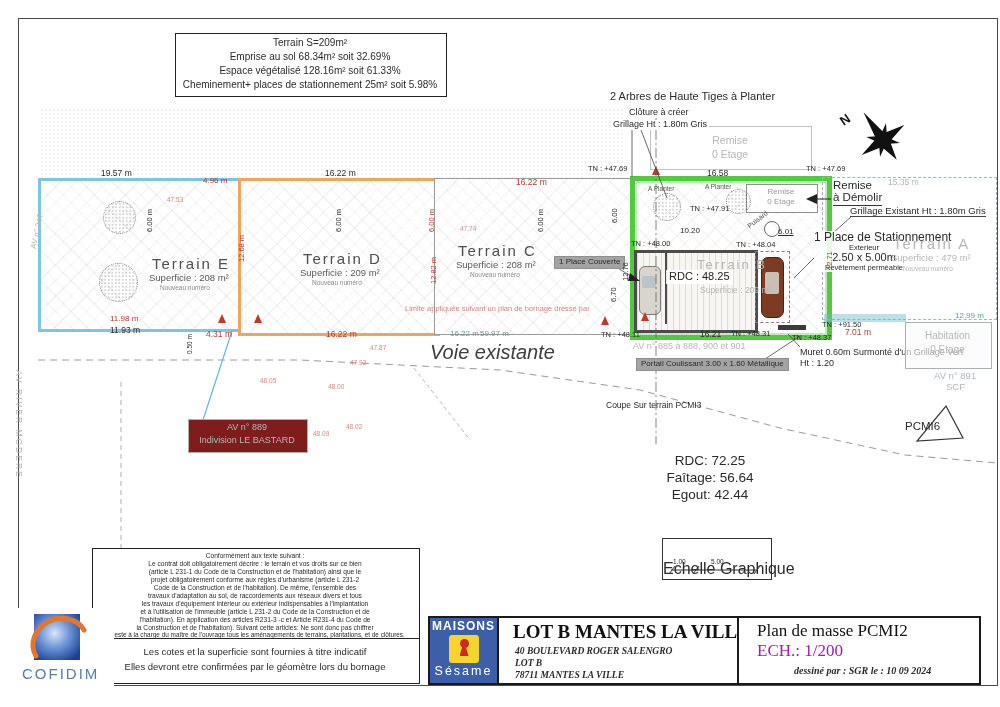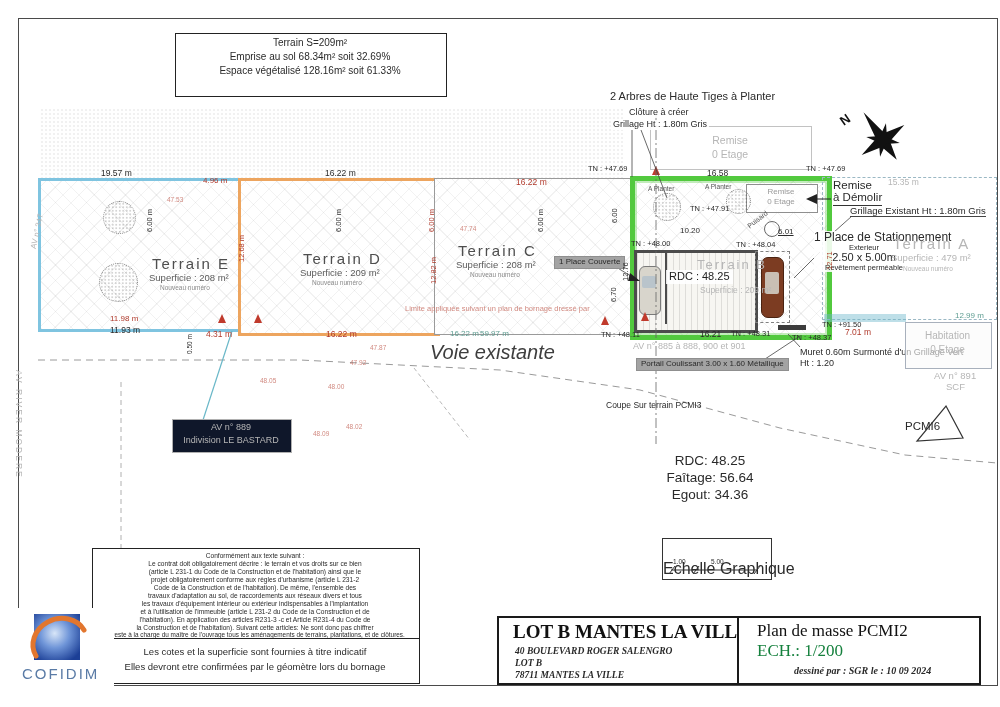--- a/index.html
+++ b/index.html
@@ -113,20 +113,21 @@
         <polygon points="0,-17 3.5,-3.5 17,0 3.5,3.5 0,17 -3.5,3.5 -17,0 -3.5,-3.5" fill="#111"></polygon>
       </g>
       <text x="-24" y="-34" font-size="13" font-weight="bold" font-family="Liberation Sans, sans-serif" fill="#111">N</text>
     </g>
   </svg>
 
   <div class="abs" style="left:175px;top:33px;width:270px;height:62px;border:1.5px solid #222;background:#fff;">
     <div class="lbl ctr" style="left:0;top:4px;width:268px;font-size:10px;">Terrain S=209m²</div>
     <div class="lbl ctr" style="left:0;top:18px;width:268px;font-size:10px;">Emprise au sol 68.34m² soit 32.69%</div>
     <div class="lbl ctr" style="left:0;top:32px;width:268px;font-size:10px;">Espace végétalisé 128.16m² soit  61.33%</div>
+    <div class="lbl ctr" style="left:0;top:46px;width:268px;font-size:10px;">Cheminement+ places de stationnement 25m² soit  5.98%</div>
   </div>
 
   <div class="lbl wbg" style="left:608px;top:91px;font-size:11px;">2 Arbres de Haute Tiges à Planter</div>
   <div class="lbl wbg" style="left:627px;top:108px;font-size:9px;">Clôture à créer</div>
   <div class="lbl wbg" style="left:611px;top:120px;font-size:9px;">Grillage Ht : 1.80m Gris</div>
 
   <div class="abs" style="left:833px;top:179px;border-bottom:1px solid #333;padding-bottom:1px;background:rgba(255,255,255,.85);">
     <div class="lbl" style="position:static;font-size:11.5px;">Remise</div>
     <div class="lbl" style="position:static;font-size:11.5px;">à Démolir</div>
   </div>
@@ -152,21 +153,21 @@
   <div class="lbl faint" style="left:633px;top:342px;font-size:9px;">AV n° 885 à 888, 900 et 901</div>
   <div class="lbl fred" style="left:405px;top:305px;font-size:7.5px;">Limite appliquée suivant un plan de bornage dressé par</div>
 
   <div class="abs" style="left:905px;top:322px;width:85px;height:45px;border:1.5px solid #a8b0bc;background:rgba(250,250,250,.6);">
     <div class="lbl faint ctr" style="left:0;top:8px;width:83px;font-size:10px;">Habitation</div>
     <div class="lbl faint ctr" style="left:0;top:22px;width:83px;font-size:10px;">0 Etage</div>
   </div>
   <div class="lbl faint" style="left:934px;top:371px;font-size:9.5px;">AV n° 891</div>
   <div class="lbl faint" style="left:946px;top:382px;font-size:9.5px;">SCF</div>
 
-  <div class="abs" style="left:172px;top:419px;width:118px;height:32px;border:1px solid #b0b0b0;background:#0f172a;">
+  <div class="abs" style="left:188px;top:419px;width:118px;height:32px;border:1px solid #b0b0b0;background:#7f1d1d;">
     <div class="lbl faint ctr" style="left:0;top:3px;width:116px;font-size:9px;">AV n° 889</div>
     <div class="lbl faint ctr" style="left:0;top:16px;width:116px;font-size:9px;">Indivision LE BASTARD</div>
   </div>
 
   <div class="lbl faint" style="left:30px;top:248px;font-size:8px;transform:rotate(-78deg);transform-origin:left top;">AV n° 347</div>
   <div class="lbl faint vroad" style="left:14px;top:370px;font-size:8.5px;height:200px;">AV RIVER MODERE</div>
 
   <div class="lbl" style="left:152px;top:256px;font-size:15px;letter-spacing:2px;color:#4e4e4e;">Terrain E</div>
   <div class="lbl" style="left:149px;top:273px;font-size:9.5px;color:#5a5a5a;">Superficie : 208 m²</div>
   <div class="lbl" style="left:160px;top:284px;font-size:6.5px;color:#8a8a8a;">Nouveau numéro</div>
@@ -233,23 +234,23 @@
   <div class="lbl fred" style="left:167px;top:196px;font-size:6.5px;">47.53</div>
   <div class="lbl fred" style="left:460px;top:225px;font-size:6.5px;">47.74</div>
   <div class="lbl fred" style="left:370px;top:344px;font-size:6.5px;">47.87</div>
   <div class="lbl fred" style="left:350px;top:359px;font-size:6.5px;">47.92</div>
   <div class="lbl fred" style="left:328px;top:383px;font-size:6.5px;">48.00</div>
   <div class="lbl fred" style="left:260px;top:377px;font-size:6.5px;">48.05</div>
   <div class="lbl fred" style="left:346px;top:423px;font-size:6.5px;">48.02</div>
   <div class="lbl fred" style="left:313px;top:430px;font-size:6.5px;">48.09</div>
 
   <div class="abs ctr" style="left:640px;top:452px;width:140px;">
-    <div class="lbl ctr" style="position:static;font-size:13.5px;line-height:17px;">RDC: 48.25</div>
+    <div class="lbl ctr" style="position:static;font-size:13.5px;line-height:17px;">RDC: 72.25</div>
     <div class="lbl ctr" style="position:static;font-size:13.5px;line-height:17px;">Faîtage: 56.64</div>
-    <div class="lbl ctr" style="position:static;font-size:13.5px;line-height:17px;">Egout: 34.36</div>
+    <div class="lbl ctr" style="position:static;font-size:13.5px;line-height:17px;">Egout: 42.44</div>
   </div>
 
   <div class="abs" style="left:662px;top:538px;width:108px;height:40px;border:1px solid #333;background:#fff;">
     <div class="lbl ctr" style="left:0;top:21px;width:106px;font-size:16px;">Echelle Graphique</div>
     <div class="lbl" style="left:10px;top:19px;font-size:6.5px;">1.00</div>
     <div class="lbl" style="left:48px;top:19px;font-size:6.5px;">5.00</div>
     <svg class="abs" style="left:6px;top:26px;" width="96" height="10">
       <line x1="2" y1="5" x2="88" y2="5" stroke="#333" stroke-width="1"></line>
       <line x1="0" y1="9" x2="6" y2="1" stroke="#333" stroke-width="1"></line>
       <line x1="24" y1="9" x2="30" y2="1" stroke="#333" stroke-width="1"></line>
@@ -269,31 +270,39 @@
     <div class="lbl ctr" style="left:2px;top:67px;width:320px;font-size:6.6px;">l'habitation). En application des articles R231-3 -c et Article R231-4 du Code de</div>
     <div class="lbl ctr" style="left:2px;top:75px;width:320px;font-size:6.6px;">la Construction et de l'habitation). Suivant cette articles: Ne sont donc pas chiffrer</div>
     <div class="lbl ctr" style="left:2px;top:83px;width:320px;font-size:6.4px;">et reste à la charge du maître de l'ouvrage tous les aménagements de terrains, plantations, et de clôtures.</div>
   </div>
 
   <div class="abs" style="left:92px;top:638px;width:326px;height:44px;border:1px solid #222;background:#fff;">
     <div class="lbl ctr" style="left:0;top:8px;width:324px;font-size:9.5px;">Les cotes  et la superficie  sont fournies à titre indicatif</div>
     <div class="lbl ctr" style="left:0;top:23px;width:324px;font-size:9.5px;">Elles devront etre confirmées par le géomètre lors du bornage</div>
   </div>
 
+  <div class="tbox" style="left:428px;top:616px;width:69px;height:65px;background:#3c5fa8;">
+    <div class="lbl ctr" style="left:0;top:2px;width:67px;font-size:12px;font-weight:bold;color:#fff;letter-spacing:1px;">MAISONS</div>
+    <div class="abs" style="left:19px;top:17px;width:30px;height:28px;background:#f7d42e;border-radius:3px;">
+      <div style="width:9px;height:9px;border-radius:50%;background:#cf2a21;margin:4px auto 0;"></div>
+      <div style="width:9px;height:10px;background:#cf2a21;margin:-2px auto 0;clip-path:polygon(32% 0,68% 0,100% 100%,0 100%);"></div>
+    </div>
+    <div class="lbl ctr" style="left:0;top:47px;width:67px;font-size:12.5px;color:#fff;letter-spacing:2px;">Sésame</div>
+  </div>
 
   <div class="tbox" style="left:497px;top:616px;width:240px;height:65px;">
     <div class="lbl serif" style="left:14px;top:4px;font-size:19px;font-weight:bold;color:#111;">LOT B MANTES LA VILLE</div>
     <div class="lbl serif" style="left:16px;top:28px;font-size:9.5px;font-weight:bold;font-style:italic;">40 BOULEVARD ROGER SALENGRO</div>
     <div class="lbl serif" style="left:16px;top:40px;font-size:9.5px;font-weight:bold;font-style:italic;">LOT B</div>
     <div class="lbl serif" style="left:16px;top:52px;font-size:9.5px;font-weight:bold;font-style:italic;">78711 MANTES LA VILLE</div>
   </div>
 
   <div class="tbox" style="left:737px;top:616px;width:240px;height:65px;">
     <div class="lbl serif" style="left:18px;top:4px;font-size:17px;color:#111;">Plan de masse PCMI2</div>
-    <div class="lbl serif" style="left:18px;top:24px;font-size:17px;color:#15803d;">ECH.: 1/200</div>
+    <div class="lbl serif" style="left:18px;top:24px;font-size:17px;color:#a21caf;">ECH.: 1/200</div>
     <div class="lbl serif" style="left:55px;top:48px;font-size:10px;font-weight:bold;font-style:italic;">dessiné par : SGR le : 10 09 2024</div>
   </div>
 
   <div class="abs" style="left:18px;top:608px;width:96px;height:92px;background:#fff;">
     <div class="abs" style="left:16px;top:6px;width:46px;height:46px;
                 background:radial-gradient(circle at 45% 42%,#d8e6f8 0%,#6f95d8 40%,#1c3f96 85%);"></div>
     <svg class="abs" style="left:0;top:-4px;" width="96" height="66">
       <path d="M 18,52 A 26,23 -20 1 1 66,26" fill="none" stroke="#e2762e" stroke-width="5" stroke-linecap="round"></path>
     </svg>
     <div class="lbl" style="left:4px;top:58px;font-size:15px;letter-spacing:2px;color:#5a7ba6;">COFIDIM</div>

